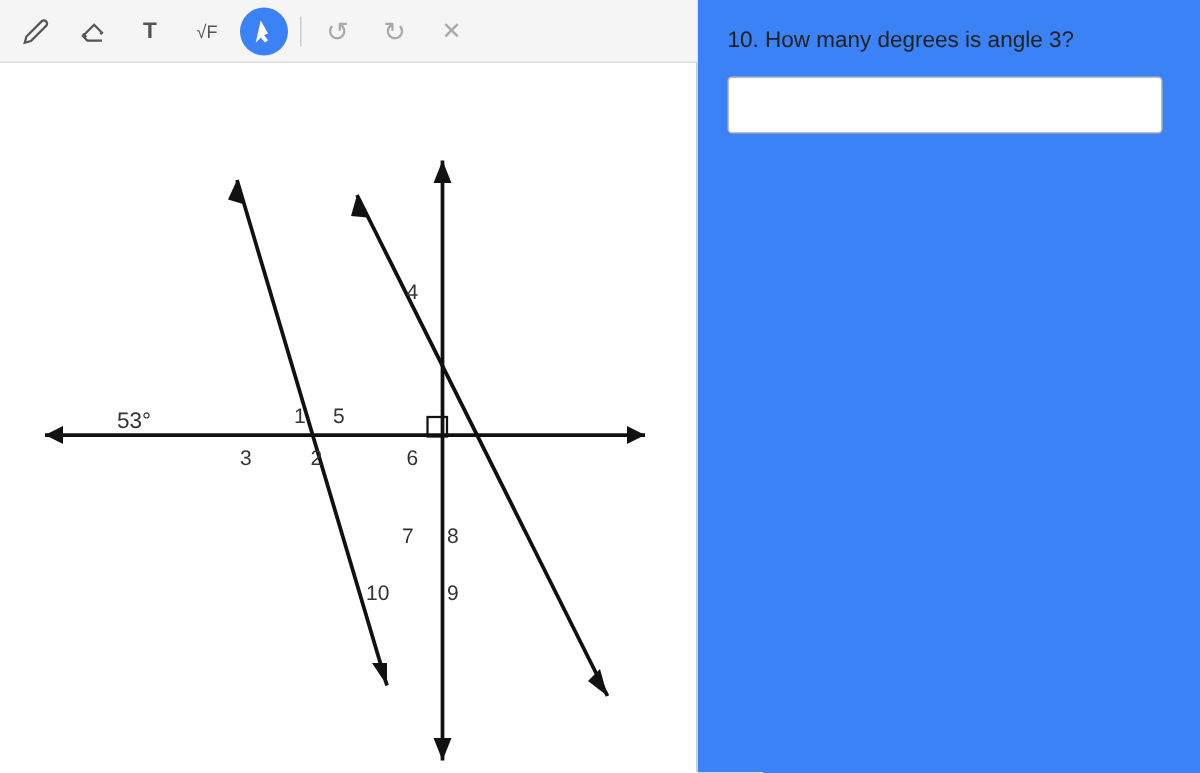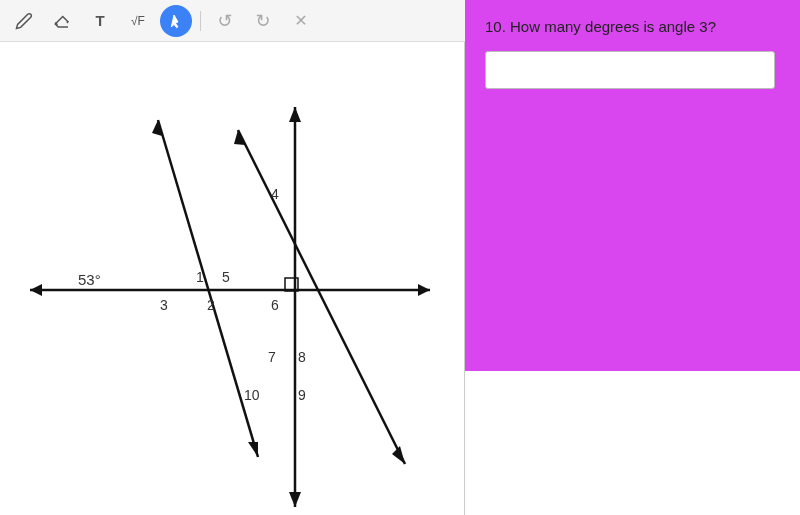--- a/index.html
+++ b/index.html
@@ -72,22 +72,22 @@
     #geometry-svg {
       position: absolute;
       top: 0; left: 0;
       width: 465px;
       height: 473px;
     }
 
     
     #right-panel {
       width: 335px;
-      height: 371px;
-      background: #d946ef;
+      height: 515px;
+      background: #3b82f6;
       padding: 16px 20px;
     }
 
     #question-text {
       font-size: 15px;
       color: #222;
       margin-bottom: 14px;
       line-height: 1.4;
     }
 

